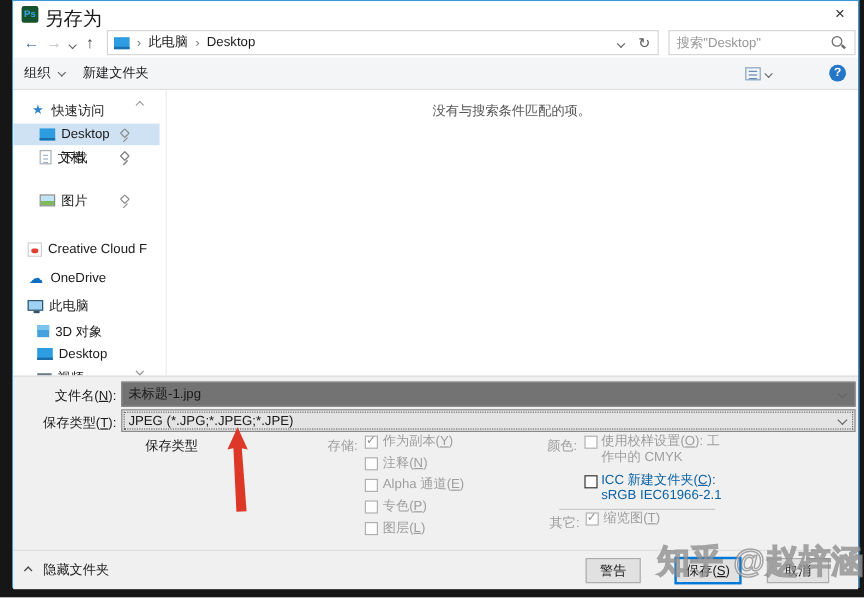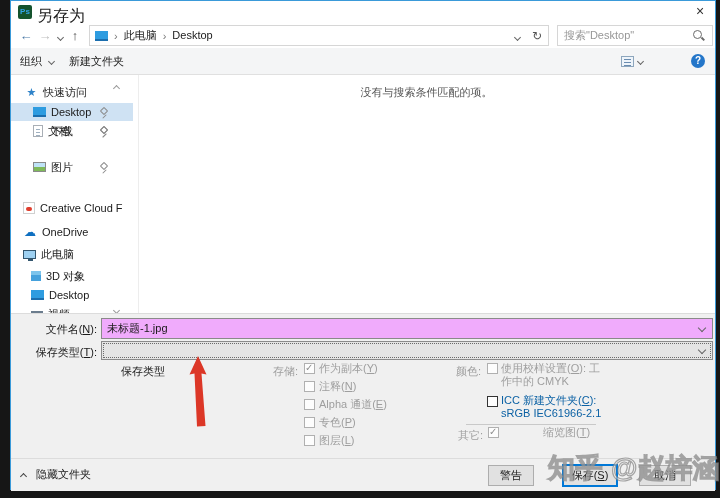--- a/index.html
+++ b/index.html
@@ -70,21 +70,21 @@
   .ic-3d{width:10px;height:10px;background:#45a1dc;}
   .ic-3d::before{content:"";position:absolute;left:0;top:0;width:10px;height:4px;background:#7cc4ec;}
   .ic-video{width:12px;height:8px;background:#6b7c8d;margin-top:2px;}
   .scroll-chev{position:absolute;left:103px;width:10px;height:8px;}
   .side-divider{position:absolute;left:127px;top:74px;width:1px;height:238px;background:#ededed;}
   
   .empty-msg{position:absolute;left:127px;right:0;top:84px;text-align:center;color:#565656;}
   
   .bottom-panel{position:absolute;left:0;top:312px;width:100%;height:145px;background:#f0f0f0;border-top:1px solid #dcdcdc;box-sizing:border-box;}
   .fld-label{position:absolute;width:86px;text-align:right;}
-  .combo{position:absolute;left:90px;width:612px;box-sizing:border-box;border:1px solid #8a8a8a;background:#f0abfc;
+  .combo{position:absolute;left:90px;width:612px;box-sizing:border-box;border:1px solid #8a8a8a;background:#737373;
          display:flex;align-items:center;padding-left:5px;}
   .combo .chev{position:absolute;right:7px;top:50%;margin-top:-4px;}
   .combo.focus{background:#e4e4e4;outline:1px dotted #6b6b6b;outline-offset:-3px;}
   .gray-lbl{color:#9e9e9e;}
   .cb{position:absolute;width:11px;height:11px;box-sizing:border-box;background:#fdfdfd;border:1px solid #b0b0b0;}
   .cb.en{border-color:#333;}
   .cb.checked::after{content:"✓";position:absolute;left:0px;top:-2px;font-size:10px;color:#8f8f8f;}
   .cb-lbl{position:absolute;line-height:13px;}
   .link-blue{color:#0b61a4;}
   .opt-divider{position:absolute;left:455px;top:423px;width:130px;height:1px;background:#c9c9c9;}
@@ -210,20 +210,21 @@
     </div>
     <div class="combo" style="top:317px;height:21px;">
       <span>未标题-1.jpg</span>
       <span class="chev down"></span>
     </div>
 
     <div class="fld-label" style="left:0;top:344px;">
       <span>保存类型(</span><span class="mn">T</span><span>):</span>
     </div>
     <div class="combo focus" style="top:340px;height:19px;">
+      <span>JPEG (*.JPG;*.JPEG;*.JPE)</span>
       <span class="chev down"></span>
     </div>
 
     <div class="abs" style="left:110px;top:363px;">保存类型</div>
 
     <div class="abs gray-lbl" style="left:240px;top:363px;width:47px;text-align:right;">存储:</div>
     <div class="cb checked" style="left:293px;top:362px;"></div>
     <div class="cb-lbl gray-lbl" style="left:308px;top:361px;">
       <span>作为副本(</span><span class="mn">Y</span><span>)</span>
     </div>
@@ -250,21 +251,21 @@
       <span>使用校样设置(</span><span class="mn">O</span><span>): 工作中的 CMYK</span>
     </div>
     <div class="cb en" style="left:476px;top:395px;"></div>
     <div class="cb-lbl link-blue" style="left:490px;top:393px;width:112px;">
       <span>ICC 新建文件夹(</span><span class="mn">C</span><span>):</span>
       <div>sRGB IEC61966-2.1</div>
     </div>
     <div class="opt-divider"></div>
     <div class="abs gray-lbl" style="left:430px;top:427px;width:42px;text-align:right;">其它:</div>
     <div class="cb checked" style="left:477px;top:426px;"></div>
-    <div class="cb-lbl gray-lbl" style="left:492px;top:425px;margin-left:40px;">
+    <div class="cb-lbl gray-lbl" style="left:492px;top:425px;">
       <span>缩览图(</span><span class="mn">T</span><span>)</span>
     </div>
 
     <div class="footer"></div>
     <div class="abs" style="left:10px;top:468px;"><span class="chev up tiny" style="border-color:#444;"></span></div>
     <div class="abs" style="left:25px;top:466px;">隐藏文件夹</div>
     <div class="btn" style="left:477px;top:464px;width:46px;height:21px;">警告</div>
     <div class="btn default" style="left:551px;top:463px;width:56px;height:23px;">
       <span><span>保存(</span><span class="mn">S</span><span>)</span></span>
     </div>

